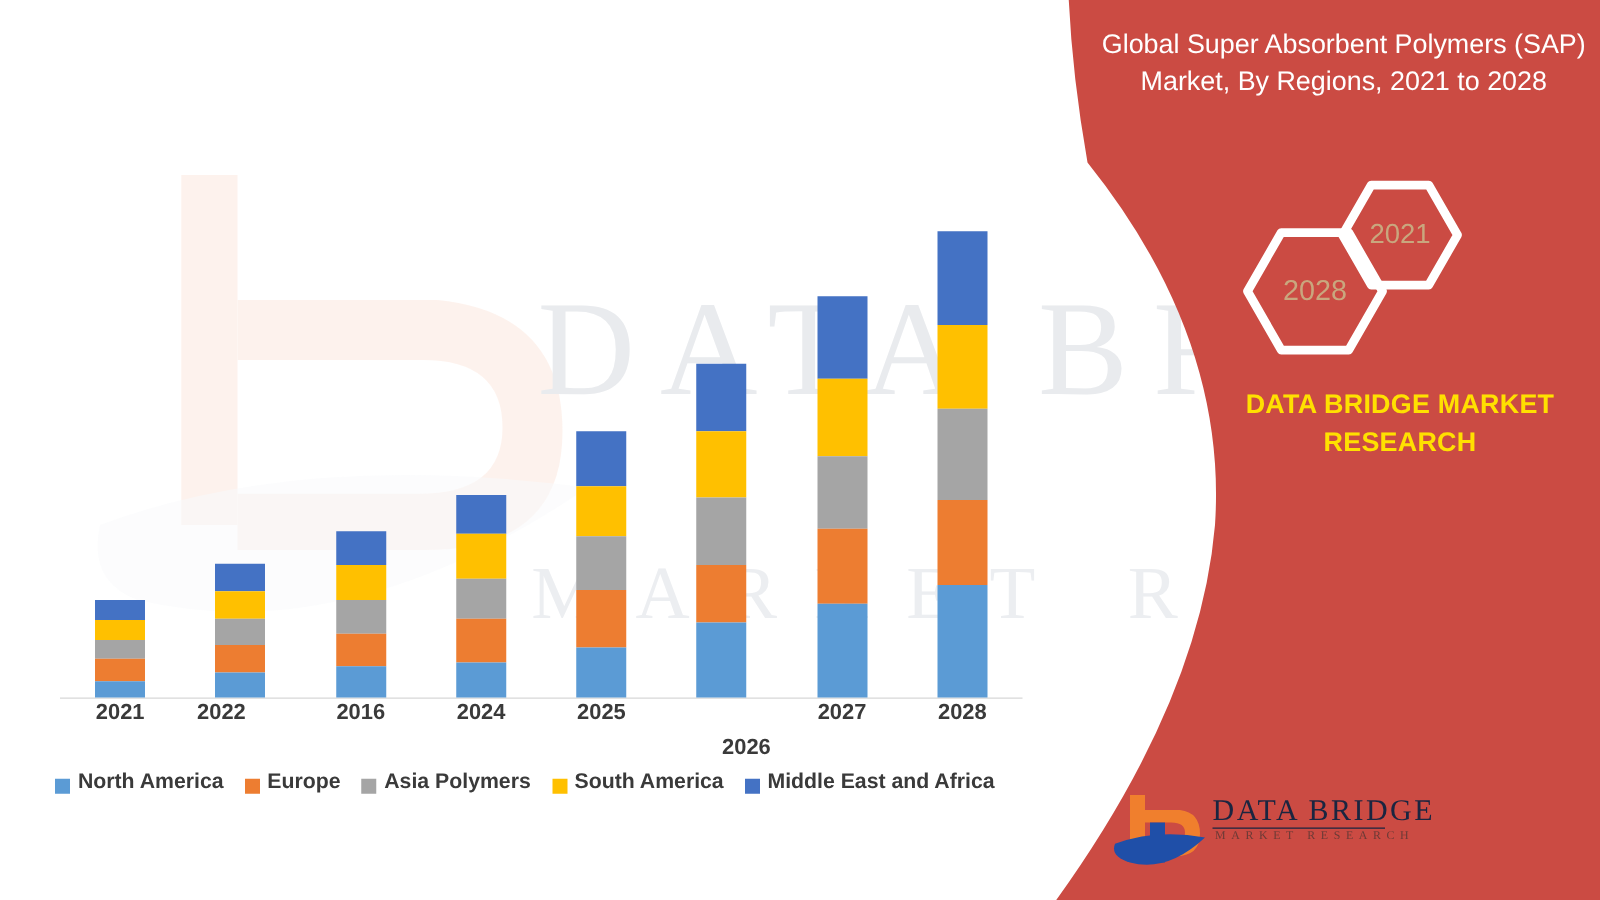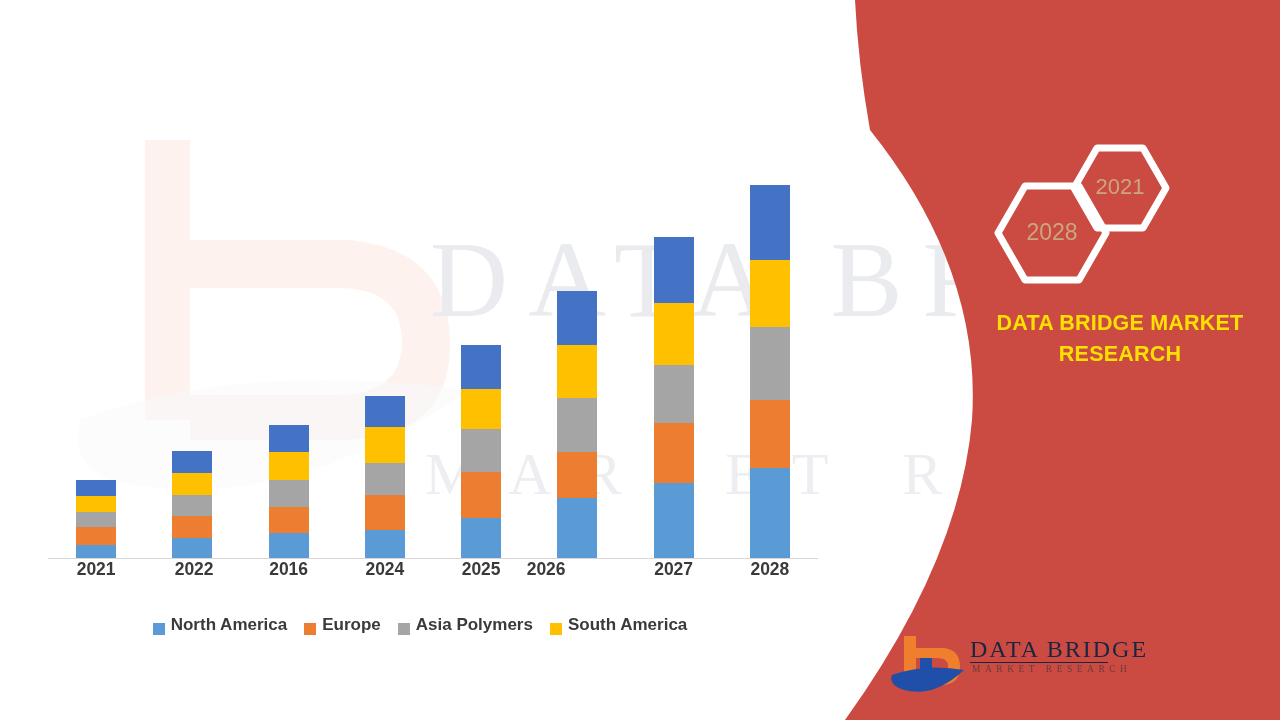--- a/index.html
+++ b/index.html
@@ -178,25 +178,25 @@
             <div class="seg" style="height: 75px; background: rgb(68, 114, 196);"></div>
             <div class="seg" style="height: 67px; background: rgb(255, 192, 0);"></div>
             <div class="seg" style="height: 73px; background: rgb(165, 165, 165);"></div>
             <div class="seg" style="height: 68px; background: rgb(237, 125, 49);"></div>
             <div class="seg" style="height: 90px; background: rgb(91, 155, 213);"></div>
           </div>
         </div>
       </div>
     <div id="ticks">
         <div class="tick" style="left: 48px;">2021</div>
-        <div class="tick" style="left: 146px;">2022</div>
+        <div class="tick" style="left: 129px;">2022</div>
         <div class="tick" style="left: 240.5px;">2016</div>
         <div class="tick" style="left: 336.75px; text-align: center;">2024</div>
         <div class="tick" style="left: 433px;">2025</div>
-        <div class="tick" style="left: 498px;">2026</div>
+        <div class="tick" style="left: 549px; margin-top: 28px;">2026</div>
         <div class="tick" style="left: 625.5px;">2027</div>
         <div class="tick" style="left: 721.75px;">2028</div>
       </div>
   </div>
 
   <div class="legend" id="legend">
       <div class="legend-item">
         <span class="legend-swatch" style="background: rgb(91, 155, 213);"></span>
         <span class="legend-label">North America</span>
       </div>
@@ -204,28 +204,33 @@
         <span class="legend-swatch" style="background: rgb(237, 125, 49);"></span>
         <span class="legend-label">Europe</span>
       </div>
       <div class="legend-item">
         <span class="legend-swatch" style="background: rgb(165, 165, 165);"></span>
         <span class="legend-label">Asia Polymers</span>
       </div>
       <div class="legend-item">
         <span class="legend-swatch" style="background: rgb(255, 192, 0);"></span>
         <span class="legend-label">South America</span>
+      </div>
+      <div class="legend-item">
+        <span class="legend-swatch" style="background: rgb(68, 114, 196);"></span>
+        <span class="legend-label">Middle East and Africa</span>
       </div>
     </div>
 
   <div class="panel">
     <svg width="520" height="720" viewBox="0 0 520 720">
       <path id="panelshape" d="M95 0 L520 0 L520 720 L85 720 Q200 560 212 420 Q222 270 110 130 Q98 62 95 0 Z" fill="#CB4B43"></path>
     </svg>
     <div class="panel-inner">
+      <div class="panel-title">Global Super Absorbent Polymers (SAP) Market, By Regions, 2021 to 2028</div>
 
       <div class="hexes">
         <svg width="230" height="150" viewBox="0 0 230 150">
           <polygon points="122,8 168,8 191,48 168,88 122,88 99,48" fill="none" stroke="#ffffff" stroke-width="7" stroke-linejoin="round"></polygon>
           <polygon points="50,46 104,46 131,93 104,140 50,140 23,93" fill="none" stroke="#ffffff" stroke-width="7" stroke-linejoin="round"></polygon>
         </svg>
         <div class="hex-label small" style="left:95px;top:34px;">2021</div>
         <div class="hex-label" style="left:27px;top:79px;">2028</div>
       </div>
 

